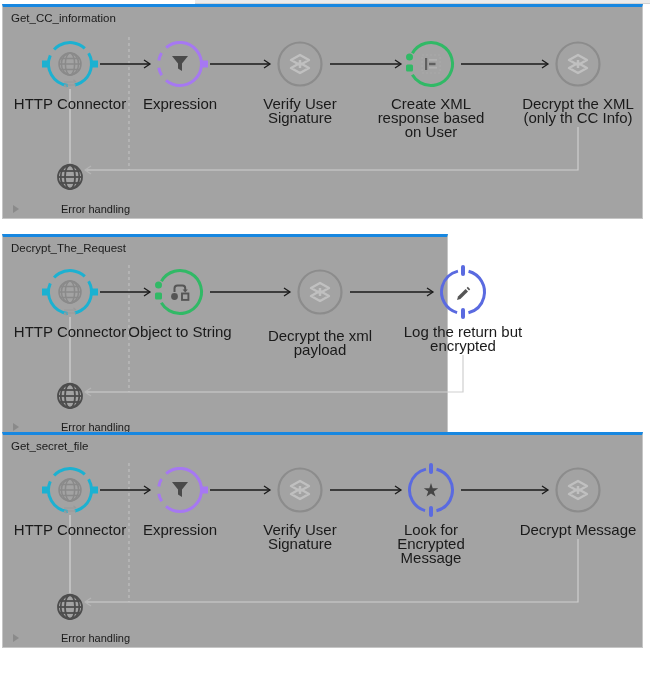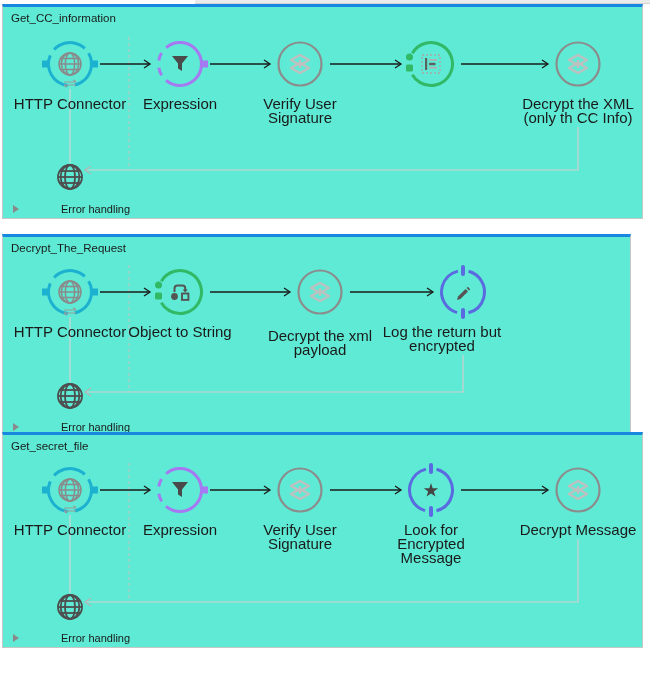--- a/index.html
+++ b/index.html
@@ -1,20 +1,20 @@
 <!DOCTYPE html>
 <html><head>
 <meta charset="utf-8">
 <style>
   html,body{margin:0;padding:0;background:#fff;}
   #screen{position:relative;width:650px;height:681px;background:#ffffff;overflow:hidden;
           font-family:"Liberation Sans",sans-serif;}
   #topstrip{position:absolute;left:195px;top:0;width:455px;height:3px;background:#ebebeb;
             border-bottom:1px solid #d2d2d2;}
-  .flow-panel{position:absolute;left:2px;background:#5eead4;border:1px solid #c6c6c6;
+  .flow-panel{position:absolute;left:2px;background:#a3a3a3;border:1px solid #c6c6c6;
               border-top:3px solid #1787e0;box-sizing:border-box;}
   .flow-title{position:absolute;left:8px;top:5px;font-size:11.5px;color:#1a1a1a;white-space:nowrap;}
   .flow-svg{position:absolute;left:0;top:0;}
   .node-label{position:absolute;width:124px;text-align:center;font-size:15px;line-height:14px;
               color:#1a1a1a;white-space:pre-line;}
   .error-row{position:absolute;left:10px;display:flex;align-items:center;height:16px;}
   .tri{width:0;height:0;border-left:6px solid #8a8a8a;border-top:4px solid transparent;
        border-bottom:4px solid transparent;margin-right:9px;}
   .error-label{font-size:11px;color:#1a1a1a;margin-left:33px;}
 </style>
@@ -122,28 +122,31 @@
                 <path d="M575 56 L584 61 L575 66 L566 61 Z"></path>
                 <line x1="575" y1="53" x2="575" y2="61"></line>
               </g>
             </g>
           </g>
         </svg>
         <div class="node-label" style="left: 5px; top: 90px;">HTTP Connector</div>
         <div class="node-label" style="left: 115px; top: 90px;">Expression</div>
         <div class="node-label" style="left: 235px; top: 90px;">Verify User
 Signature</div>
+        <div class="node-label" style="left: 366px; top: 90px;">Create XML
+response based
+on User</div>
         <div class="node-label" style="left: 513px; top: 90px;">Decrypt the XML
 (only th CC Info)</div>
         <div class="error-row" style="top: 194px;">
           <span class="tri"></span>
           <span class="error-label">Error handling</span>
         </div>
       </div>
-      <div class="flow-panel" style="top: 234px; width: 629px; height: 203px;">
+      <div class="flow-panel" style="top: 234px; width: 446px; height: 203px;">
         <div class="flow-title">Decrypt_The_Request</div>
         <svg class="flow-svg" width="521" height="199" viewBox="0 0 521 199">
           <line x1="126" y1="28" x2="126" y2="155" stroke="#c4c4c4" stroke-width="1" stroke-dasharray="3 3"></line>
           <g stroke="#1a1a1a" stroke-width="1.3" fill="none">
             <line x1="97" y1="55" x2="147" y2="55"></line>
             <path d="M141 51 L147 55 L141 59"></path>
           </g>
           <g stroke="#1a1a1a" stroke-width="1.3" fill="none">
             <line x1="207" y1="55" x2="287" y2="55"></line>
             <path d="M281 51 L287 55 L281 59"></path>
@@ -219,21 +222,21 @@
             <g>
               <path d="M455 59.6 L462.6 52 L465 54.4 L457.4 62 L454 63 Z" fill="#555"></path>
               <path d="M463.6 51 L464.8 49.8 L467.2 52.2 L466 53.4 Z" fill="#555"></path>
             </g>
           </g>
         </svg>
         <div class="node-label" style="left: 5px; top: 88px;">HTTP Connector</div>
         <div class="node-label" style="left: 115px; top: 88px;">Object to String</div>
         <div class="node-label" style="left: 255px; top: 92px;">Decrypt the xml
 payload</div>
-        <div class="node-label" style="left: 377px; top: 88px; text-align: center;">Log the return but
+        <div class="node-label" style="left: 398px; top: 88px; text-align: center;">Log the return but
 encrypted</div>
         <div class="error-row" style="top: 182px;">
           <span class="tri"></span>
           <span class="error-label">Error handling</span>
         </div>
       </div>
       <div class="flow-panel" style="top: 432px; width: 641px; height: 216px;">
         <div class="flow-title">Get_secret_file</div>
         <svg class="flow-svg" width="639" height="214" viewBox="0 0 639 214">
           <line x1="126" y1="28" x2="126" y2="167" stroke="#c4c4c4" stroke-width="1" stroke-dasharray="3 3"></line>

